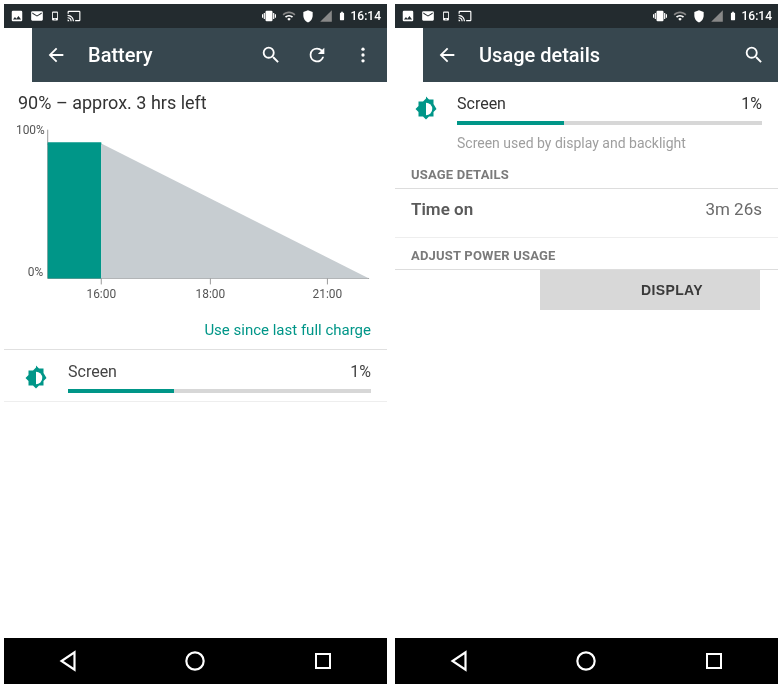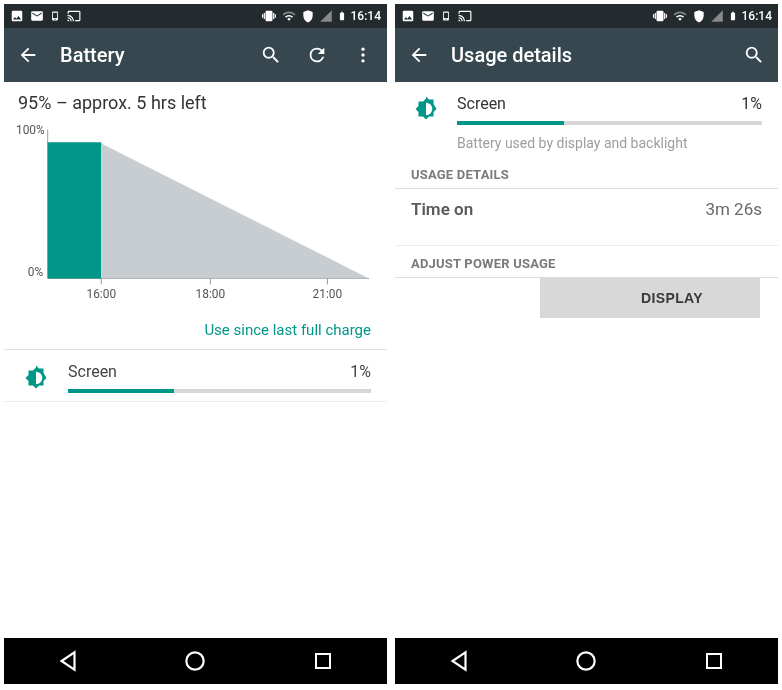--- a/index.html
+++ b/index.html
@@ -33,20 +33,21 @@
   .statusbar .right { margin-left: auto; display: flex; align-items: center; gap: 4px; font-weight: 500; }
   .statusbar svg { fill: #fff; display: block; }
   .appbar {
     height: 54px;
     background: #37474f;
     color: #fff;
     display: flex;
     align-items: center;
     padding: 0 10px;
     gap: 18px;
+    margin-left: 28px;
   }
   .appbar .title {
     font-size: 20px;
     font-weight: 500;
     flex: 1;
   }
   .appbar .iconbtn {
     width: 28px;
     height: 28px;
     display: flex;
@@ -128,21 +129,21 @@
     font-size: 13px;
     font-weight: 700;
     color: #7a7a7a;
     padding: 10px 16px 6px;
     border-bottom: 1px solid #ddd;
     letter-spacing: 0.2px;
   }
   .kv-row {
     display: flex;
     justify-content: space-between;
-    padding: 10px 16px 26px;
+    padding: 10px 16px 18px;
     border-bottom: 1px solid #eee;
     color:#5a5a5a;
     font-size:17px;
     font-weight: 600;
   }
   .kv-row .v { font-weight: 400; color:#6a6a6a; }
   .hint {
     color:#7a7a7a;
     font-size:16px;
     padding: 8px 16px 14px;
@@ -242,21 +243,21 @@
     <div class="iconbtn">
       <svg width="20" height="20" viewBox="0 0 24 24">
           <circle cx="12" cy="5" r="2"></circle>
           <circle cx="12" cy="12" r="2"></circle>
           <circle cx="12" cy="19" r="2"></circle>
         </svg>
     </div>
   </div>
 
   <div class="content">
-    <div class="battery-summary">95% – approx. 5 hrs left</div>
+    <div class="battery-summary">90% – approx. 3 hrs left</div>
 
     <div class="chart-wrap">
       <svg class="chart" viewBox="0 0 370 190">
 
         <text x="4" y="14" font-size="12" fill="#555"><tspan>100%</tspan></text>
         <text x="16" y="158" font-size="12" fill="#555"><tspan>0%</tspan></text>
 
         <line x1="36" y1="10" x2="36" y2="160" stroke="#999" stroke-width="1"></line>
         <line x1="36" y1="160" x2="360" y2="160" stroke="#999" stroke-width="1"></line>
 
@@ -376,21 +377,21 @@
         </svg>
       </div>
       <div class="text">
         <div class="row1">
           <span>Screen</span>
           <span>1%</span>
         </div>
         <div class="progress" style="margin-top:8px">
           <div class="fill" style="width:35%"></div>
         </div>
-        <div class="desc">Battery used by display and backlight</div>
+        <div class="desc">Screen used by display and backlight</div>
       </div>
     </div>
 
     <div class="section-header">USAGE DETAILS</div>
     <div class="kv-row">
       <span>Time on</span>
       <span class="v">3m 26s</span>
     </div>
 
     <div class="section-header">ADJUST POWER USAGE</div>

